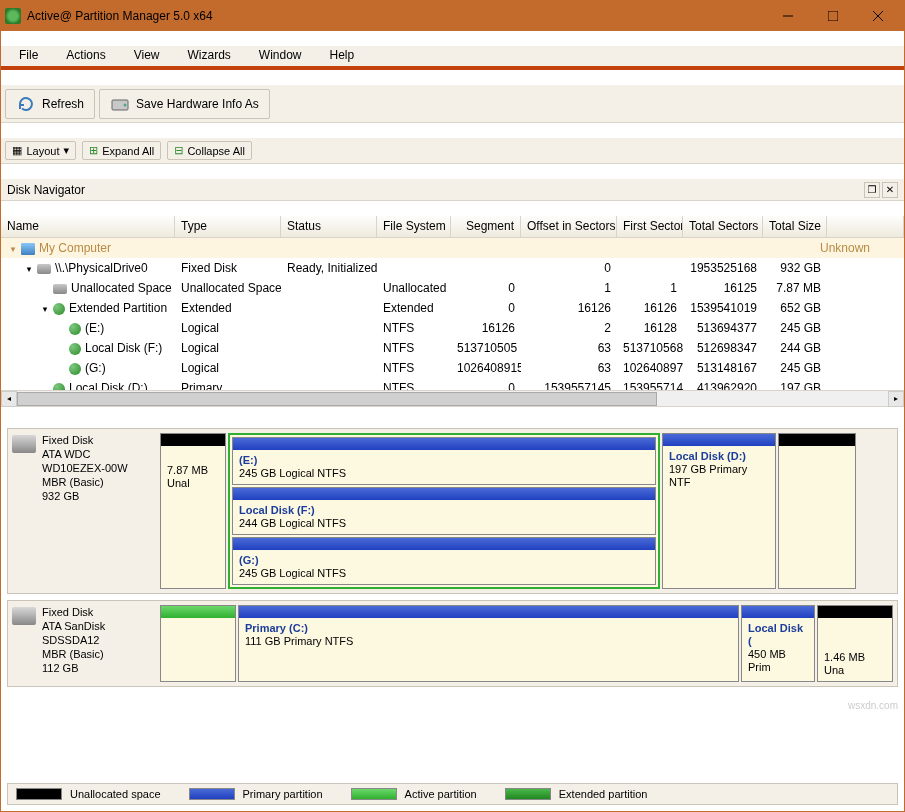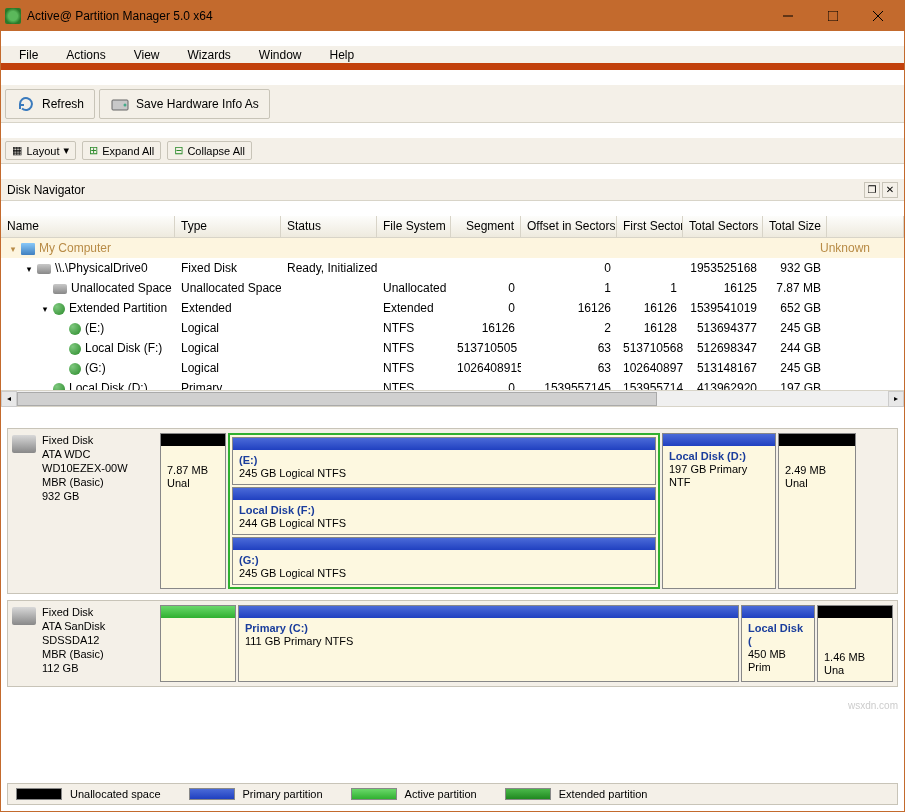--- a/index.html
+++ b/index.html
@@ -6,21 +6,21 @@
 body { background: #fff; font-size: 12px; color: #000; width: 905px; }
 
 
 .titlebar { background: #c36a2d; height: 30px; display: flex; align-items: center; padding: 0 4px; }
 .titlebar .app-icon { width: 16px; height: 16px; background: radial-gradient(circle, #5bb85b 40%, #2a7a2a 70%); border-radius: 2px; margin-right: 6px; }
 .titlebar .title { color: #000; font-size: 12px; flex: 1; }
 .titlebar .win-btn { width: 45px; height: 28px; display: flex; align-items: center; justify-content: center; color: #000; }
 .titlebar .win-btn svg { width: 10px; height: 10px; }
 
 
-.menubar { background: #f4f0e8; height: 24px; display: flex; align-items: center; border-bottom: 7px solid #c2410c; padding: 0 4px; }
+.menubar { background: #f4f0e8; height: 24px; display: flex; align-items: flex-end; border-bottom: 4px solid #c2410c; padding: 0 4px; }
 .menubar .menu-item { padding: 4px 14px; }
 
 
 .toolbar { background: #f4f0e8; height: 38px; display: flex; align-items: center; border-bottom: 1px solid #d8d4c8; padding: 4px; gap: 4px; }
 .tool-btn { display: flex; align-items: center; gap: 6px; padding: 4px 10px; border: 1px solid #c8c4b8; background: #f4f0e8; border-radius: 2px; height: 30px; }
 .tool-btn .icon { width: 20px; height: 20px; display: flex; align-items: center; justify-content: center; }
 
 
 .toolbar2 { background: #f4f0e8; height: 26px; display: flex; align-items: center; border-bottom: 1px solid #d8d4c8; padding: 2px 4px; gap: 6px; }
 .tool-btn2 { display: flex; align-items: center; gap: 4px; padding: 2px 6px; border: 1px solid #c8c4b8; background: #f4f0e8; border-radius: 2px; font-size: 11px; }
@@ -322,21 +322,20 @@
       </div>
       <div class="part primary" style="width:114px;">
         <div class="bar"></div>
         <div class="info">
               <div class="pname">Local Disk (D:)</div>
               <div>197 GB Primary NTF</div>
             </div>
       </div>
       <div class="part unalloc" style="width:78px;">
         <div class="bar"></div>
-        <div class="info" style="padding-top:18px;">2.49 MB Unal</div>
       </div>
     </div>
   </div>
 
   <div class="disk-panel">
     <div class="disk-info">
       <div class="big-icon"></div>
       <div class="lines">
         <div>Fixed Disk</div>
         <div>ATA    SanDisk</div>

